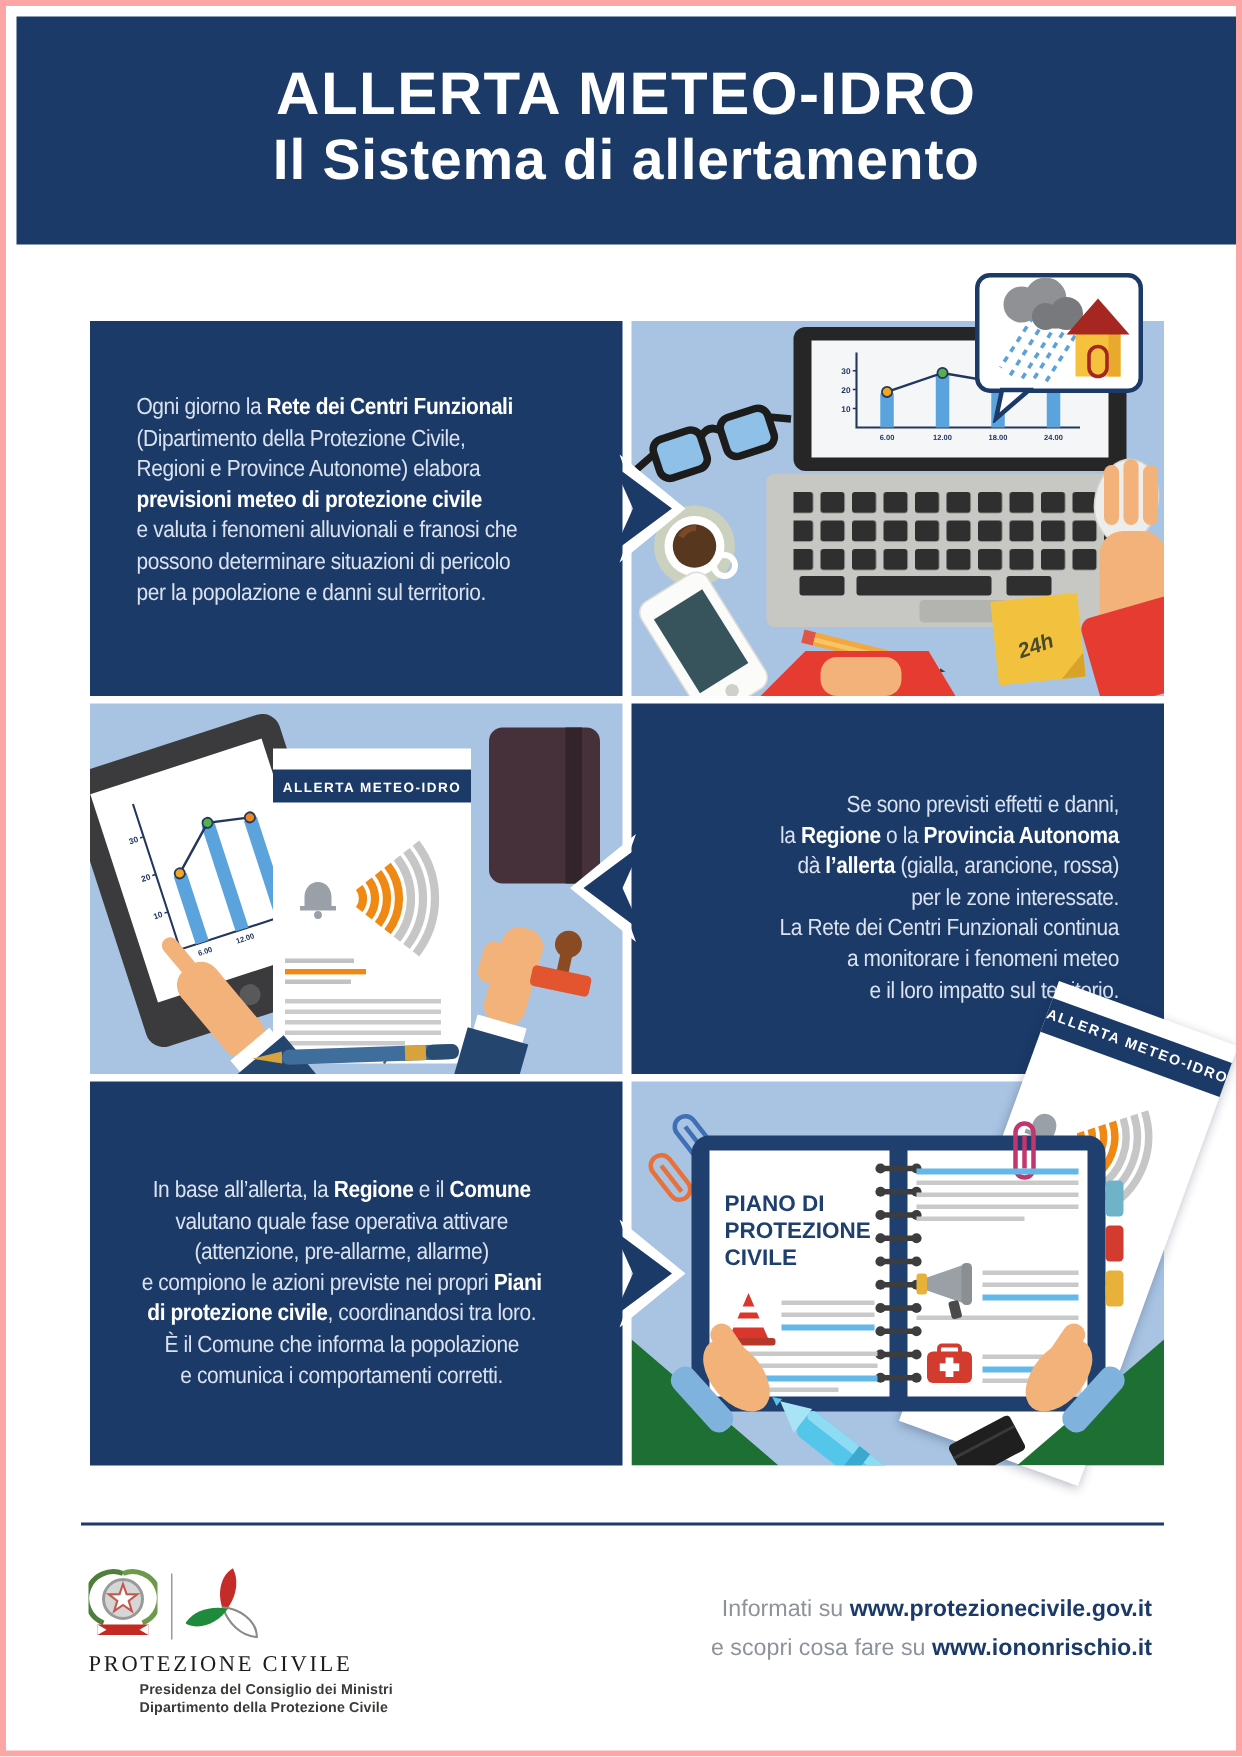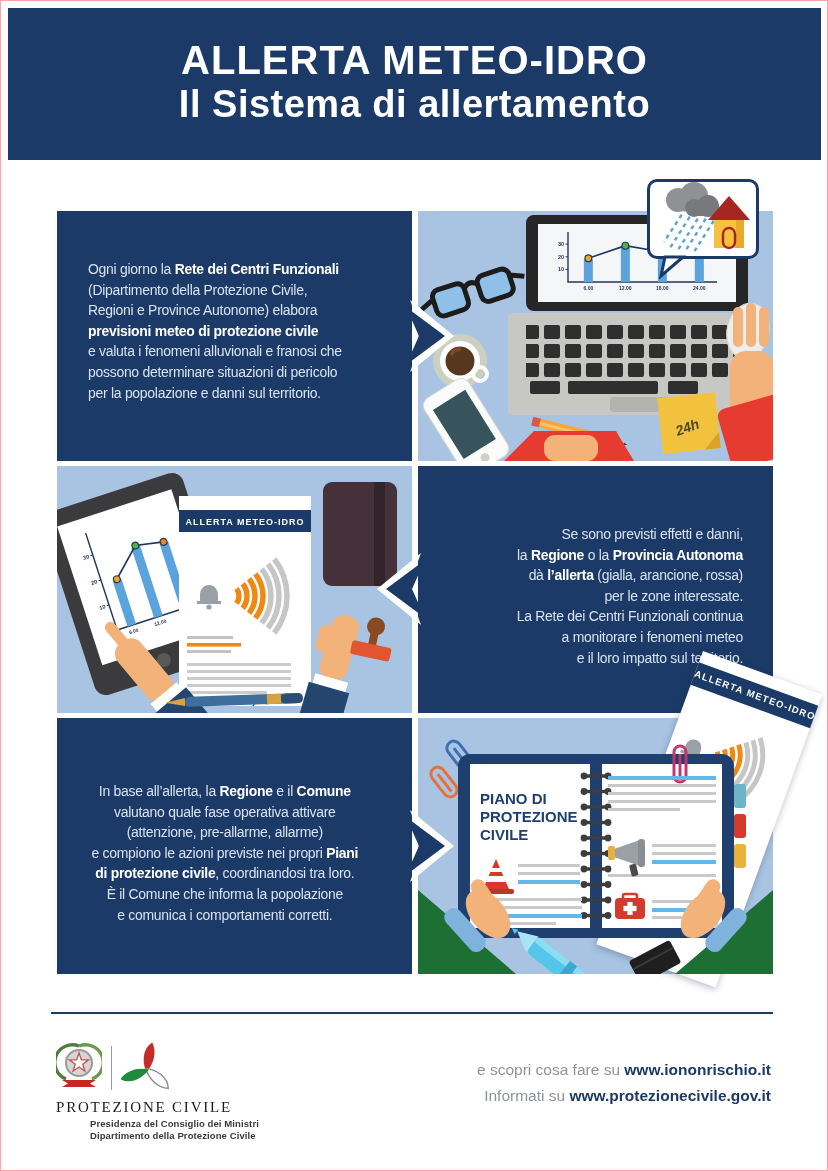--- a/index.html
+++ b/index.html
@@ -1,16 +1,16 @@
 <!DOCTYPE html>
 <html><head>
 <meta charset="utf-8">
 <style>
   html,body{margin:0;padding:0;background:#fff;}
-  .page{position:relative;width:828px;height:1171px;background:#fff;border:1px solid #fca5a5;
+  .page{position:relative;width:828px;height:1171px;background:#fff;border:4px solid #fca5a5;
         box-sizing:border-box;overflow:hidden;font-family:"Liberation Sans","DejaVu Sans",sans-serif;}
   
   .header{position:absolute;left:7px;top:7px;width:813px;height:152px;background:#1b3a68;color:#fff;text-align:center;}
   .header .t1{margin-top:30px;font-size:40px;font-weight:bold;letter-spacing:1px;}
   .header .t2{margin-top:0;font-size:38px;font-weight:bold;letter-spacing:0.5px;}
   
   .p-text{position:absolute;width:355px;background:#1b3a68;box-sizing:border-box;}
   .p1{left:56px;top:210px;height:250px;padding:48px 22px 16px 31px;}
   .p2{left:417px;top:465px;height:247px;padding:58px 30px 0 18px;}
   .p3{left:56px;top:717px;height:256px;padding:63px 20px 0 31px;text-align:center;}
@@ -481,17 +481,17 @@
             <path d="M0 2 C-7 -6 -10 -20 -2 -28 C5 -20 5 -8 0 2 Z" fill="#1f8a3a"></path>
           </g>
       </g>
     </svg>
   </div>
   <div class="org-name">PROTEZIONE CIVILE</div>
   <div class="org-sub sub1">Presidenza del Consiglio dei Ministri</div>
   <div class="org-sub sub2">Dipartimento della Protezione Civile</div>
 
   <div class="info">
+    <div><span>Informati su </span><span class="lnk">www.protezionecivile.gov.it</span></div>
     <div><span>e scopri cosa fare su </span><span class="lnk">www.iononrischio.it</span></div>
-    <div><span>Informati su </span><span class="lnk">www.protezionecivile.gov.it</span></div>
   </div>
 
 </div>
 
 </body></html>

